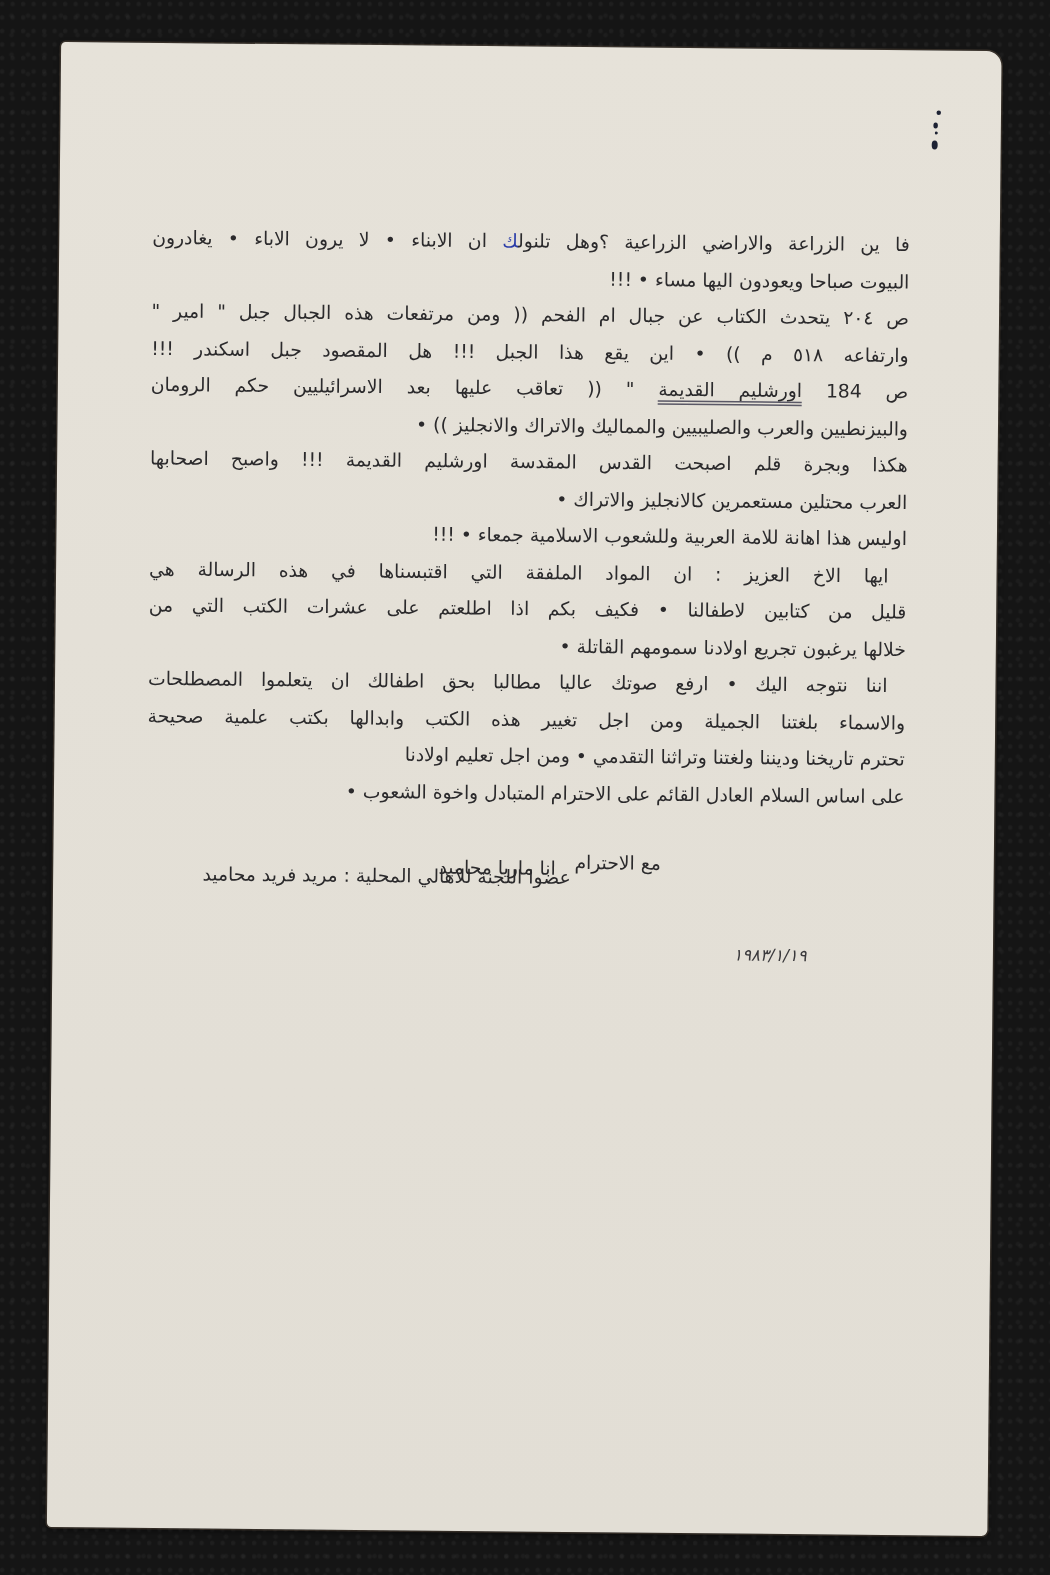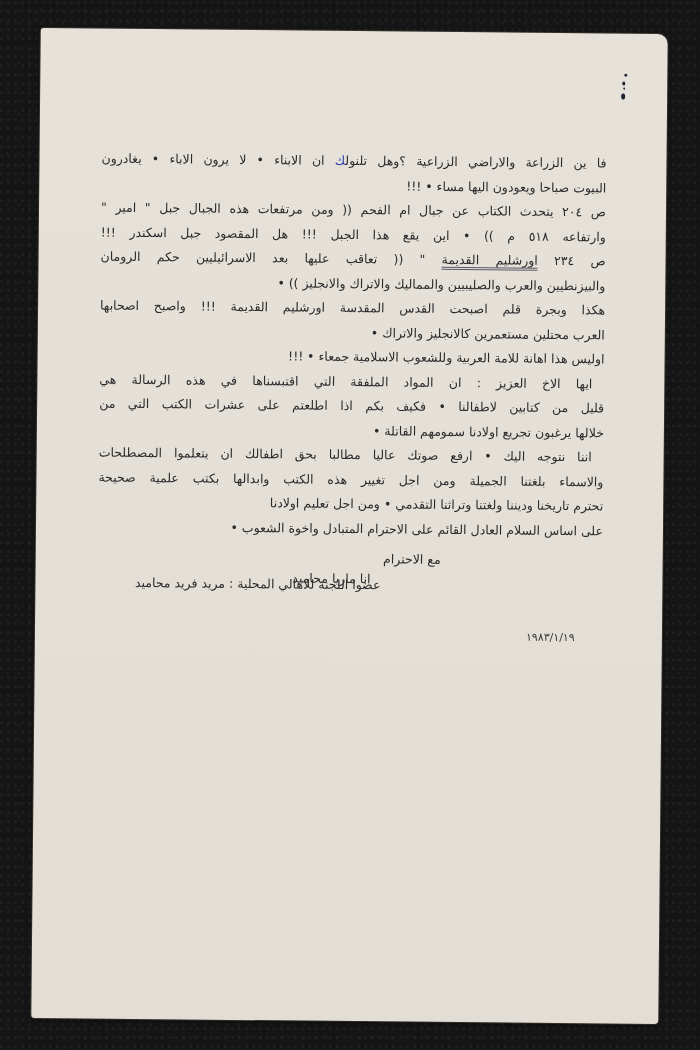--- a/index.html
+++ b/index.html
@@ -100,31 +100,31 @@
     <span style="left:1px;top:8px;width:3px;height:4px;"></span>
     <span style="left:2px;top:14px;width:2px;height:2px;"></span>
     <span style="left:0;top:20px;width:4px;height:6px;"></span>
   </div>
 
   <div class="letter">
     <div class="line"><span>فا ين الزراعة والاراضي الزراعية ؟وهل تلنول</span><span class="blue-mark">ك</span><span> ان الابناء • لا يرون الاباء • يغادرون</span></div>
     <div class="line short">البيوت صباحا ويعودون اليها مساء • !!!</div>
     <div class="line">ص ٢٠٤ يتحدث الكتاب عن جبال ام الفحم (( ومن مرتفعات هذه الجبال جبل " امير "</div>
     <div class="line">وارتفاعه ٥١٨ م )) • اين يقع هذا الجبل !!! هل المقصود جبل اسكندر !!!</div>
-    <div class="line"><span>ص ٢٣٤ </span><span class="underline-dbl">اورشليم القديمة</span><span> " (( تعاقب عليها بعد الاسرائيليين حكم الرومان</span></div>
+    <div class="line"><span>ص 184 </span><span class="underline-dbl">اورشليم القديمة</span><span> " (( تعاقب عليها بعد الاسرائيليين حكم الرومان</span></div>
     <div class="line short">والبيزنطيين والعرب والصليبيين والمماليك والاتراك والانجليز )) •</div>
     <div class="line">هكذا وبجرة قلم اصبحت القدس المقدسة اورشليم القديمة !!! واصبح اصحابها</div>
     <div class="line short">العرب محتلين مستعمرين كالانجليز والاتراك •</div>
     <div class="line short">اوليس هذا اهانة للامة العربية وللشعوب الاسلامية جمعاء • !!!</div>
     <div class="line indent">ايها الاخ العزيز : ان المواد الملفقة التي اقتبسناها في هذه الرسالة هي</div>
     <div class="line">قليل من كتابين لاطفالنا • فكيف بكم اذا اطلعتم على عشرات الكتب التي من</div>
     <div class="line short">خلالها يرغبون تجريع اولادنا سمومهم القاتلة •</div>
     <div class="line indent">اننا نتوجه اليك • ارفع صوتك عاليا مطالبا بحق اطفالك ان يتعلموا المصطلحات</div>
     <div class="line">والاسماء بلغتنا الجميلة ومن اجل تغيير هذه الكتب وابدالها بكتب علمية صحيحة</div>
     <div class="line short">تحترم تاريخنا وديننا ولغتنا وتراثنا التقدمي • ومن اجل تعليم اولادنا</div>
     <div class="line short">على اساس السلام العادل القائم على الاحترام المتبادل واخوة الشعوب •</div>
   </div>
 
-  <div class="closing" style="right:222px; top:520px;text-align:center;">مع الاحترام</div>
+  <div class="closing" style="right:222px; top:536px;text-align:center;">مع الاحترام</div>
   <div class="closing" style="right:282px; top:546px;">عضوا اللجنة للاهالي المحلية : مريد فريد محاميد</div>
   <div class="closing" style="right:292px; top:540px;">انا ماريا محاميد</div>
-  <div class="date" style="left:491px; top:598px;">١٩٨٣/١/١٩</div>
+  <div class="date" style="left:454px; top:598px;font-style:italic;">١٩٨٣/١/١٩</div>
 </div>
 
 </body></html>

